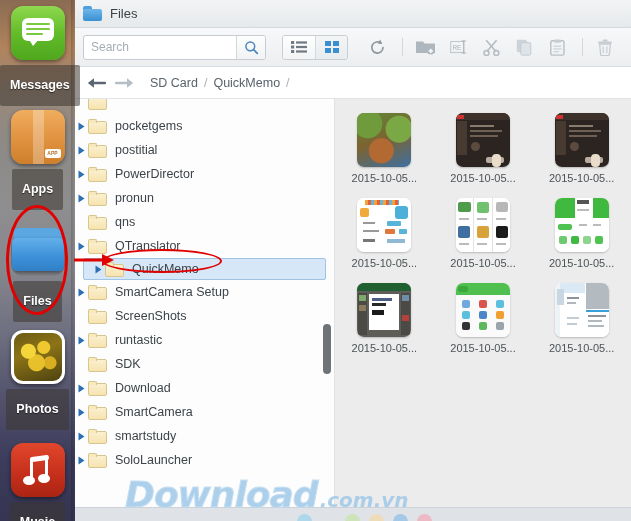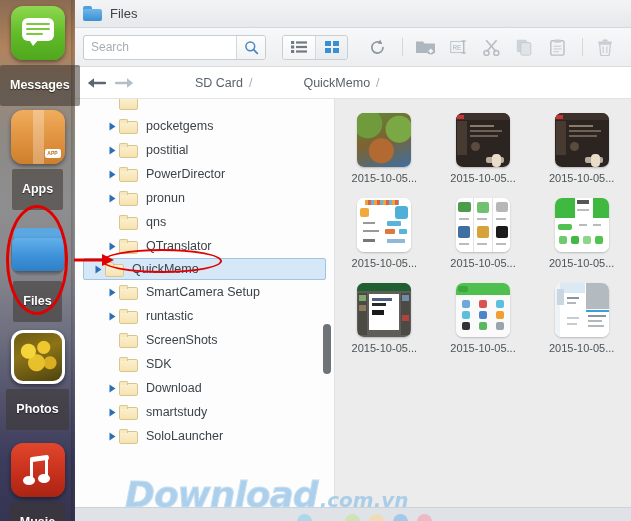--- a/index.html
+++ b/index.html
@@ -155,34 +155,34 @@
   }
   .tb-sep{width:1px;height:18px;background:#d3d8db;margin:0 7px;}
 
   
   #crumbbar{
     height:32px;flex:0 0 32px;background:#fff;border-bottom:1px solid #e2e5e8;
     display:flex;align-items:center;padding-left:8px;gap:2px;
   }
   .nav-arrow{width:26px;height:24px;display:flex;align-items:center;justify-content:center;}
   #crumbs{display:flex;align-items:center;margin-left:9px;font-size:12.5px;color:#59626b;}
-  .crumb{padding:0 2px;margin-left:45px;}
+  .crumb{padding:0 2px;}
   .crumb-sep{color:#a9b1b8;padding:0 4px;}
 
   
   #content{flex:1 1 auto;display:flex;min-height:0;position:relative;}
 
   
   #tree-pane{
     width:260px;flex:0 0 260px;background:#fdfdfd;position:relative;
     border-right:1px solid #dfe3e6; overflow:hidden;
   }
   #tree-scroll{position:absolute;left:0;top:-9px;right:0;bottom:0;}
   .tree-row{
-    height:24px;display:flex;align-items:center;padding-left:31px;gap:0;
+    height:24px;display:flex;align-items:center;padding-left:0;gap:0;
     position:relative;
   }
   .tree-row.sel{
     background:#d6e7f8;border:1px solid #9fc4e4;border-radius:2px;
     margin:0 8px 0 8px;padding-left:8px;height:22px;
   }
   .twisty{
     width:13px;flex:0 0 13px;display:flex;align-items:center;justify-content:center;
   }
   .twisty svg{display:block;}
@@ -544,58 +544,70 @@
                 <polygon points="0.5,0.5 6.5,4.5 0.5,8.5" fill="#2d6fb5"></polygon>
               </svg>
             </div>
             <div class="folder-ic">
               <div class="body"></div>
               <div class="lip"></div>
             </div>
             <span class="tree-label">SmartCamera Setup</span>
           </div>
           <div class="tree-row">
+            <div class="twisty"></div>
+            <div class="folder-ic">
+              <div class="body"></div>
+              <div class="lip"></div>
+            </div>
+            <span class="tree-label">ScreenShots</span>
+          </div>
+          <div class="tree-row">
             <div class="twisty">
               <svg width="7" height="9" viewBox="0 0 7 9">
                 <polygon points="0.5,0.5 6.5,4.5 0.5,8.5" fill="#2d6fb5"></polygon>
               </svg>
             </div>
             <div class="folder-ic">
               <div class="body"></div>
               <div class="lip"></div>
             </div>
             <span class="tree-label">runtastic</span>
           </div>
           <div class="tree-row">
             <div class="twisty"></div>
             <div class="folder-ic">
               <div class="body"></div>
               <div class="lip"></div>
             </div>
-            <span class="tree-label">ScreenShots</span>
-          </div>
-          <div class="tree-row">
-            <div class="twisty"></div>
-            <div class="folder-ic">
-              <div class="body"></div>
-              <div class="lip"></div>
-            </div>
             <span class="tree-label">SDK</span>
           </div>
           <div class="tree-row">
             <div class="twisty">
               <svg width="7" height="9" viewBox="0 0 7 9">
                 <polygon points="0.5,0.5 6.5,4.5 0.5,8.5" fill="#2d6fb5"></polygon>
               </svg>
             </div>
             <div class="folder-ic">
               <div class="body"></div>
               <div class="lip"></div>
             </div>
             <span class="tree-label">Download</span>
+          </div>
+          <div class="tree-row">
+            <div class="twisty">
+              <svg width="7" height="9" viewBox="0 0 7 9">
+                <polygon points="0.5,0.5 6.5,4.5 0.5,8.5" fill="#2d6fb5"></polygon>
+              </svg>
+            </div>
+            <div class="folder-ic">
+              <div class="body"></div>
+              <div class="lip"></div>
+            </div>
+            <span class="tree-label">SmartCamera</span>
           </div>
           <div class="tree-row">
             <div class="twisty">
               <svg width="7" height="9" viewBox="0 0 7 9">
                 <polygon points="0.5,0.5 6.5,4.5 0.5,8.5" fill="#2d6fb5"></polygon>
               </svg>
             </div>
             <div class="folder-ic">
               <div class="body"></div>
               <div class="lip"></div>

